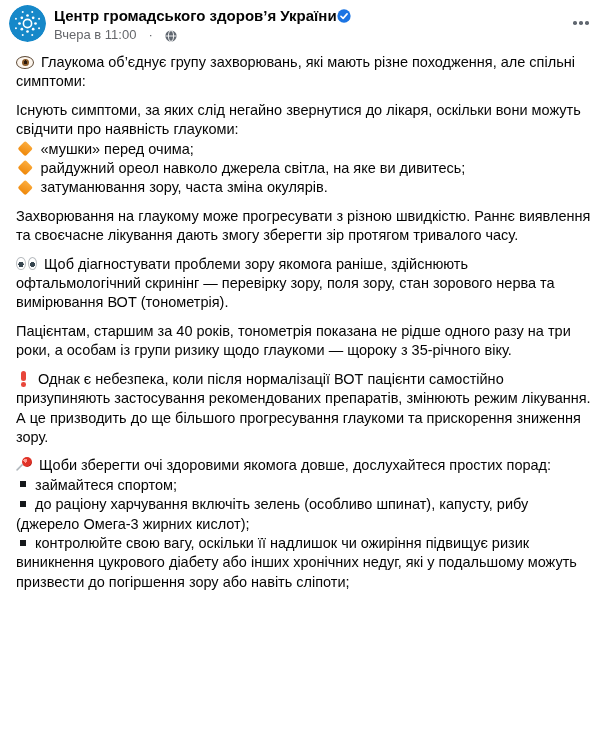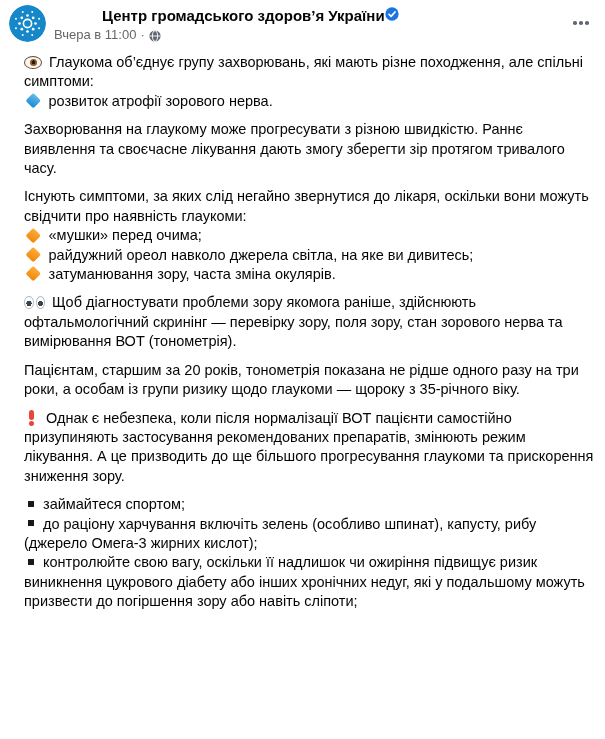--- a/index.html
+++ b/index.html
@@ -7,34 +7,34 @@
     width:605px;height:739px;overflow:hidden;background:#fff;
     font-family:"Liberation Sans","DejaVu Sans",sans-serif;
     -webkit-font-smoothing:antialiased;
   }
   .post-card{width:605px;height:739px;background:#fff;position:relative;}
 
   
   .header{display:flex;align-items:flex-start;padding:5px 10px 0 9px;position:relative;}
   .avatar{width:37px;height:37px;border-radius:50%;flex:0 0 37px;cursor:pointer;overflow:hidden;}
   .h-text{margin-left:8px;padding-top:1px;}
-  .name-row{display:flex;margin-left:48px;}
+  .name-row{display:flex;align-items:center;}
   .page-name{font-size:15px;font-weight:bold;color:#050505;cursor:pointer;line-height:19px;}
   .verified{display:inline-flex;margin-top:1px;}
-  .sub-row{display:flex;align-items:center;gap:4px;margin-top:2px;font-size:13px;color:#65676b;line-height:16px;}
+  .sub-row{display:flex;align-items:center;gap:12px;margin-top:2px;font-size:13px;color:#65676b;line-height:16px;}
   .timestamp{cursor:pointer;}
   .dotsep{color:#65676b;}
   .globe{display:inline-flex;margin-top:1px;}
   .more{position:absolute;right:12px;top:13px;display:flex;gap:2.5px;align-items:center;
         padding:8px 4px;cursor:pointer;border-radius:50%;}
   .more .d{width:3.6px;height:3.6px;border-radius:50%;background:#606770;display:block;}
 
   
   .content{padding:10px 10px 0 8px;font-size:14.5px;line-height:19.4px;color:#050505;}
-  .block{margin:0 0 9px 16px;}
+  .block{margin:0 0 9px 8px;}
   .line{white-space:normal;word-wrap:break-word;}
 
   
   .ic{display:inline-block;position:relative;vertical-align:middle;}
   .ic-blue-diamond,.ic-orange-diamond{
     width:10.5px;height:10.5px;border-radius:2px;transform:rotate(45deg);
     margin:0 10px 3px 4px;
   }
   .ic-blue-diamond{background:linear-gradient(160deg,#64b9ec 10%,#1f8bd4 90%);}
   .ic-orange-diamond{background:linear-gradient(160deg,#fbab3c 10%,#ef8a0d 90%);}
@@ -129,40 +129,40 @@
     <div class="more" title="">
       <span class="d"></span>
       <span class="d"></span>
       <span class="d"></span>
     </div>
   </div>
 
   <div class="content">
       <div class="block">
         <div class="line"><span class="ic ic-eye"></span>Глаукома об’єднує групу захворювань, які мають різне походження, але спільні симптоми:</div>
-        <div class="line"><span class="ic ic-blue-diamond"></span>розвиток атрофії зорового нерва.</div>
-      </div>
-      <div class="block">
-        <div class="line">Захворювання на глаукому може прогресувати з різною швидкістю. Раннє виявлення та своєчасне лікування дають змогу зберегти зір протягом тривалого часу.</div>
       </div>
       <div class="block">
         <div class="line">Існують симптоми, за яких слід негайно звернутися до лікаря, оскільки вони можуть свідчити про наявність глаукоми:</div>
         <div class="line"><span class="ic ic-orange-diamond"></span>«мушки» перед очима;</div>
         <div class="line"><span class="ic ic-orange-diamond"></span>райдужний ореол навколо джерела світла, на яке ви дивитесь;</div>
         <div class="line"><span class="ic ic-orange-diamond"></span>затуманювання зору, часта зміна окулярів.</div>
       </div>
       <div class="block">
+        <div class="line">Захворювання на глаукому може прогресувати з різною швидкістю. Раннє виявлення та своєчасне лікування дають змогу зберегти зір протягом тривалого часу.</div>
+      </div>
+      <div class="block">
         <div class="line"><span class="ic ic-eyes"></span>Щоб діагностувати проблеми зору якомога раніше, здійснюють офтальмологічний скринінг — перевірку зору, поля зору, стан зорового нерва та вимірювання ВОТ (тонометрія).</div>
       </div>
       <div class="block">
-        <div class="line">Пацієнтам, старшим за 20 років, тонометрія показана не рідше одного разу на три роки, а особам із групи ризику щодо глаукоми — щороку з 35-річного віку.</div>
+        <div class="line">Пацієнтам, старшим за 40 років, тонометрія показана не рідше одного разу на три роки, а особам із групи ризику щодо глаукоми — щороку з 35-річного віку.</div>
       </div>
       <div class="block">
         <div class="line"><span class="ic ic-excl"></span>Однак є небезпека, коли після нормалізації ВОТ пацієнти самостійно призупиняють застосування рекомендованих препаратів, змінюють режим лікування. А це призводить до ще більшого прогресування глаукоми та прискорення зниження зору.</div>
       </div>
       <div class="block">
+        <div class="line"><span class="ic ic-pushpin"></span>Щоби зберегти очі здоровими якомога довше, дослухайтеся простих порад:</div>
         <div class="line"><span class="ic ic-square"></span>займайтеся спортом;</div>
         <div class="line"><span class="ic ic-square"></span>до раціону харчування включіть зелень (особливо шпинат), капусту, рибу (джерело Омега-3 жирних кислот);</div>
         <div class="line"><span class="ic ic-square"></span>контролюйте свою вагу, оскільки її надлишок чи ожиріння підвищує ризик виникнення цукрового діабету або інших хронічних недуг, які у подальшому можуть призвести до погіршення зору або навіть сліпоти;</div>
       </div>
     </div>
 
 </div>
 
 </body></html>

